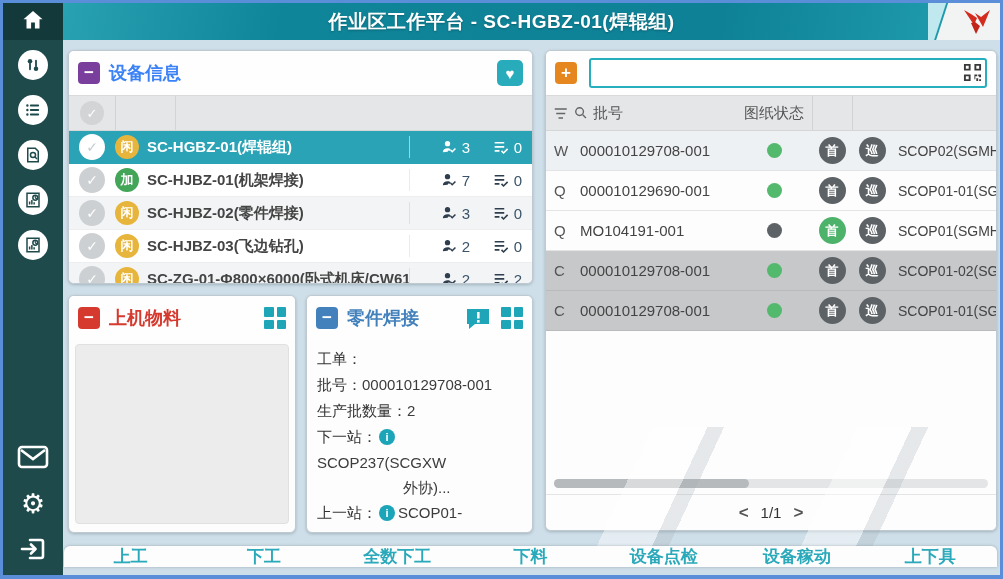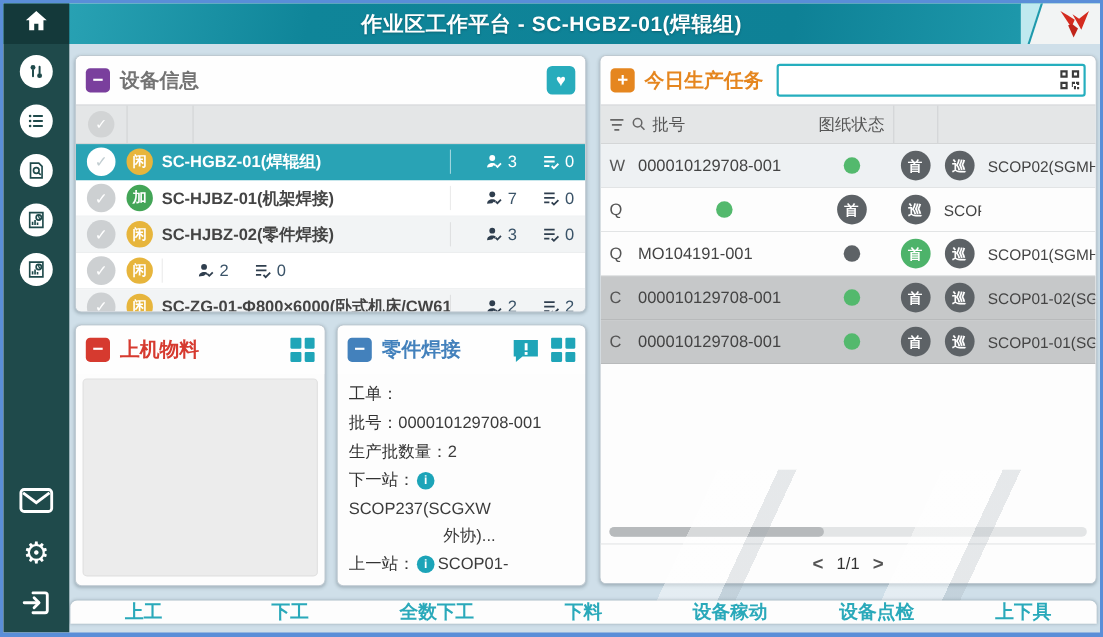--- a/index.html
+++ b/index.html
@@ -37,21 +37,21 @@
   .side-bottom{ margin-top:auto; display:flex; flex-direction:column; align-items:center; color:#fff; margin-bottom:8px;}
   .side-bottom > *{ margin-top:18px; cursor:pointer;}
   .gear-glyph{ font-size:27px; line-height:26px; color:#fff;}
   
   .panel{ position:absolute; background:#fdfdfd; border:1px solid #bec9d1; border-radius:6px;
     box-shadow:0 1px 3px rgba(30,50,60,.25); overflow:hidden;}
   .phead{ height:44px; display:flex; align-items:center; padding:0 9px; background:#fefefe;}
   .cicon{ width:22px; height:22px; border-radius:4px; color:#fff; font-size:17px; font-weight:bold;
     display:flex; align-items:center; justify-content:center; line-height:20px; cursor:pointer;}
   .ptitle{ font-size:18px; font-weight:bold; margin-left:9px; white-space:nowrap;}
-  .purple{ background:#7a3f9d;} .purple-t{ color:#737373;}
+  .purple{ background:#7a3f9d;} .purple-t{ color:#3b82f6;}
   .red{ background:#d63a2f;} .red-t{ color:#d63a2f;}
   .blue{ background:#4381bc;} .blue-t{ color:#4381bc;}
   .orange{ background:#e5861f;} .orange-t{ color:#e5861f;}
   .heart-btn{ margin-left:auto; width:26px; height:26px; border-radius:5px; background:#28acbc;
     color:#fff; font-size:15px; display:flex; align-items:center; justify-content:center; cursor:pointer;}
   .grid-icon{ width:22px; height:22px; display:grid; grid-template-columns:1fr 1fr; grid-template-rows:1fr 1fr; gap:3px; cursor:pointer;}
   .grid-icon i{ background:#1fa5b8; border-radius:1px;}
   .bubble-icon{ position:relative; width:26px; height:22px; margin-right:10px; cursor:pointer;}
   
   #equipment{ left:65px; top:47px; width:465px; height:234px;}
@@ -303,20 +303,21 @@
             </svg>
             <span class="cnt">0</span>
           </span>
       </div>
 
       <div class="erow">
         <span class="ckcol">
             <span class="ckc">✓</span>
           </span>
         <span class="badge" data-type="idle">闲</span>
+        <span class="elabel">SC-HJBZ-03(飞边钻孔)</span>
         <span class="vsep"></span>
         <span class="egroup g1">
             <svg width="17" height="16" viewBox="0 0 24 24">
               <circle cx="9" cy="7" r="4" fill="currentColor"></circle>
               <path d="M2 20c0-4 3.2-6.2 7-6.2 2 0 3.8.6 5 1.7L12 18l-1-1-2 2z" fill="currentColor"></path>
               <path d="M13.5 16.5l2.6 2.6 4.8-4.8" stroke="currentColor" stroke-width="2.4" fill="none"></path>
             </svg>
             <span class="cnt">2</span>
           </span>
         <span class="egroup g2">
@@ -410,21 +411,20 @@
         <span class="info-dot">i</span>
         <span class="pval">SCOP01-</span>
 
       </div>
     </div>
   </div>
 
   <div class="panel" id="tasks">
     <div class="phead">
       <span class="cicon orange">+</span>
-      <span class="ptitle orange-t">今日生产任务</span>
       <span class="search-box">
         <input class="search-input" type="text" value="" style="">
         <span class="qr-icon">
           <svg width="19" height="19" viewBox="0 0 20 20" fill="#3a3a3a">
               <path d="M1 1h7v7H1zM3 3v3h3V3zM12 1h7v7h-7zM14 3v3h3V3zM1 12h7v7H1zM3 14v3h3v-3zM12 12h3v2h-2v3h-1zM16 12h3v3h-2v-1h-1zM14 16h2v3h-2zM17 17h2v2h-2z"></path>
             </svg>
         </span>
       </span>
     </div>
     <div class="tgrid tkhead">
@@ -448,20 +448,21 @@
         <span class="tflag">W</span>
         <span class="tbatch">000010129708-001</span>
         <span class="dot" data-st="green"></span>
         <span class="cbadge" data-st="dark">首</span>
         <span class="cbadge" data-st="dark">巡</span>
         <span class="tstation">SCOP02(SGMH0...</span>
       </div>
 
       <div class="tgrid trow">
         <span class="tflag">Q</span>
+        <span class="tbatch">000010129690-001</span>
         <span class="dot" data-st="green"></span>
         <span class="cbadge" data-st="dark">首</span>
         <span class="cbadge" data-st="dark">巡</span>
         <span class="tstation">SCOP01-01(SGM...</span>
       </div>
 
       <div class="tgrid trow">
         <span class="tflag">Q</span>
         <span class="tbatch">MO104191-001</span>
         <span class="dot" data-st="dark"></span>
@@ -497,18 +498,18 @@
       <span class="pg-label">1/1</span>
       <span class="pg-arrow">&gt;</span>
     </div>
   </div>
 
   <div class="toolbar">
     <span class="tbtn">上工</span>
     <span class="tbtn">下工</span>
     <span class="tbtn">全数下工</span>
     <span class="tbtn">下料</span>
+    <span class="tbtn">设备点检</span>
     <span class="tbtn">设备稼动</span>
-    <span class="tbtn">设备点检</span>
     <span class="tbtn">上下具</span>
   </div>
 
 </div>
 
 </body></html>

